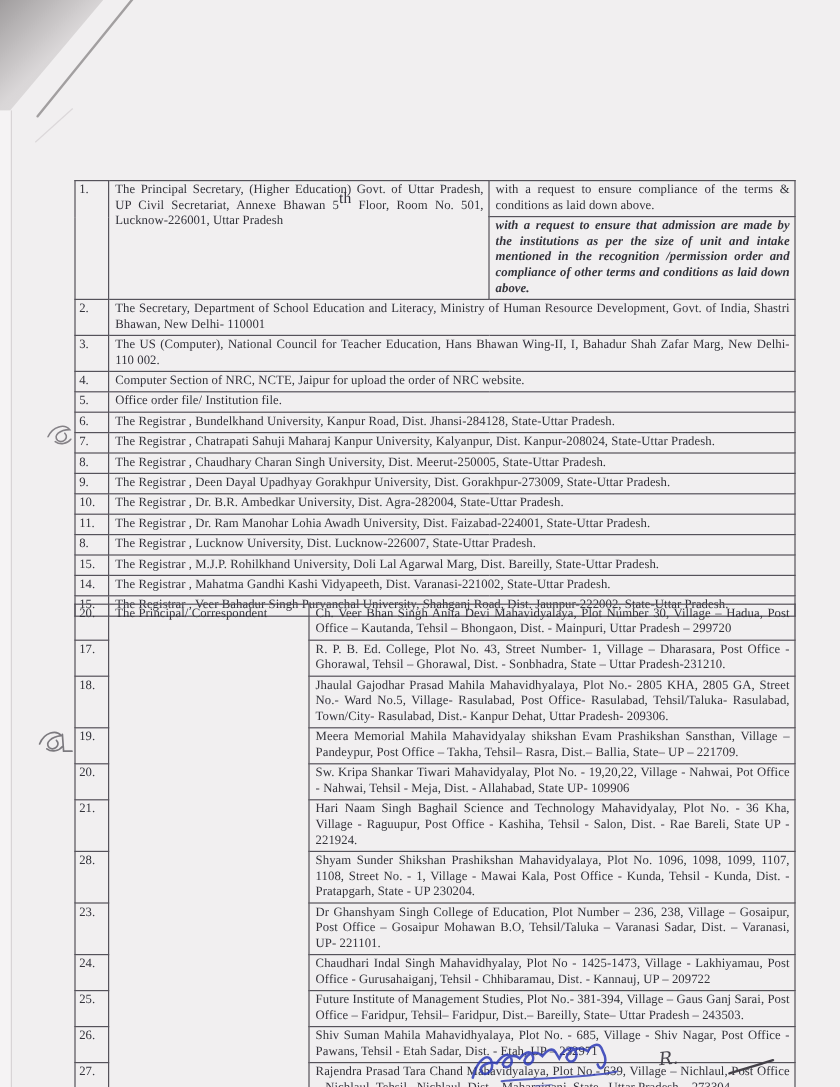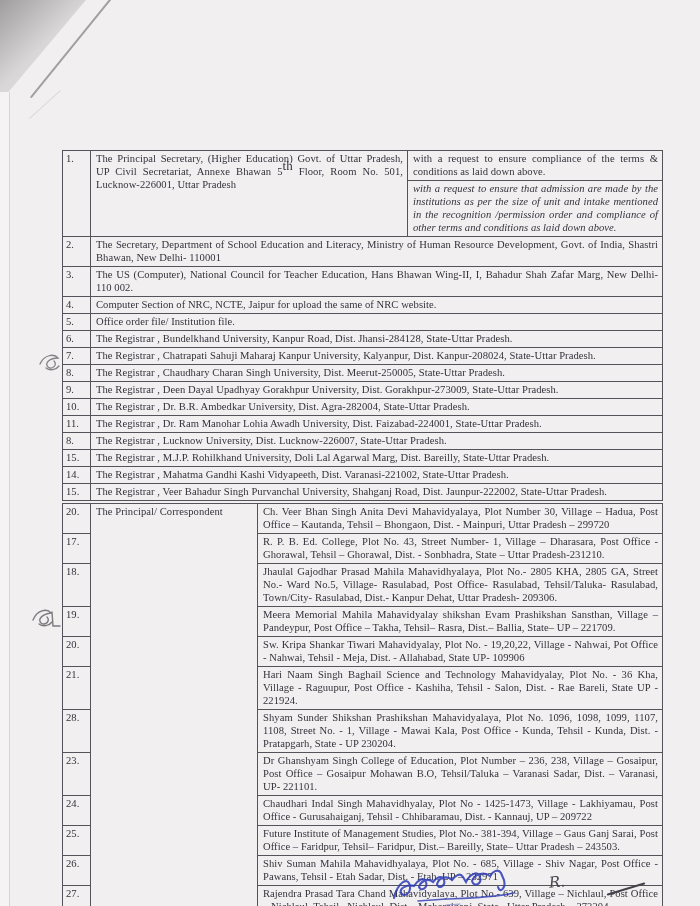--- a/index.html
+++ b/index.html
@@ -41,21 +41,21 @@
     font-size:10.6px;line-height:13px;
     padding:1px 4px 2px 5px;
     letter-spacing:.05px;
   }
   td.num{padding-left:3px;padding-right:1px;}
   td.body{text-align:justify;}
   .t1{position:absolute;left:62px;top:150px;}
   .t2{position:absolute;left:62px;top:503px;}
   .t1 col.c1{width:28px;} .t1 col.c2{width:317px;} .t1 col.c3{width:255px;}
   .t2 col.c1{width:28px;} .t2 col.c2{width:167px;} .t2 col.c3{width:405px;}
-  td.note2{font-style:italic;font-weight:normal;}
+  td.note2{font-style:italic;font-weight:bold;}
   sup{font-size:13px;line-height:0;}
   
   .signature{position:absolute;left:388px;top:868px;}
   .initial-mark{
     position:absolute;left:549px;top:873px;
     font-family:"DejaVu Serif", serif;font-style:italic;
     font-size:15px;color:#45434b;transform:rotate(-6deg);
   }
   .tick-mark{
     position:absolute;left:606px;top:888px;width:40px;height:2px;
@@ -96,21 +96,21 @@
   <tr>
         <td class="num">2.</td>
         <td class="body" colspan="2">The Secretary, Department of School Education and Literacy, Ministry of Human Resource Development, Govt. of India, Shastri Bhawan, New Delhi- 110001</td>
       </tr>
   <tr>
         <td class="num">3.</td>
         <td class="body" colspan="2">The US (Computer), National Council for Teacher Education, Hans Bhawan Wing-II, I, Bahadur Shah Zafar Marg, New Delhi- 110 002.</td>
       </tr>
   <tr>
         <td class="num">4.</td>
-        <td class="body" colspan="2">Computer Section of NRC, NCTE, Jaipur for upload the same of NRC website.</td>
+        <td class="body" colspan="2">Computer Section of NRC, NCTE, Jaipur for upload the order of NRC website.</td>
       </tr>
   <tr>
         <td class="num">5.</td>
         <td class="body" colspan="2">Office order file/ Institution file.</td>
       </tr>
   <tr>
         <td class="num">6.</td>
         <td class="body" colspan="2">The Registrar , Bundelkhand University, Kanpur Road, Dist. Jhansi-284128, State-Uttar Pradesh.</td>
       </tr>
   <tr>

